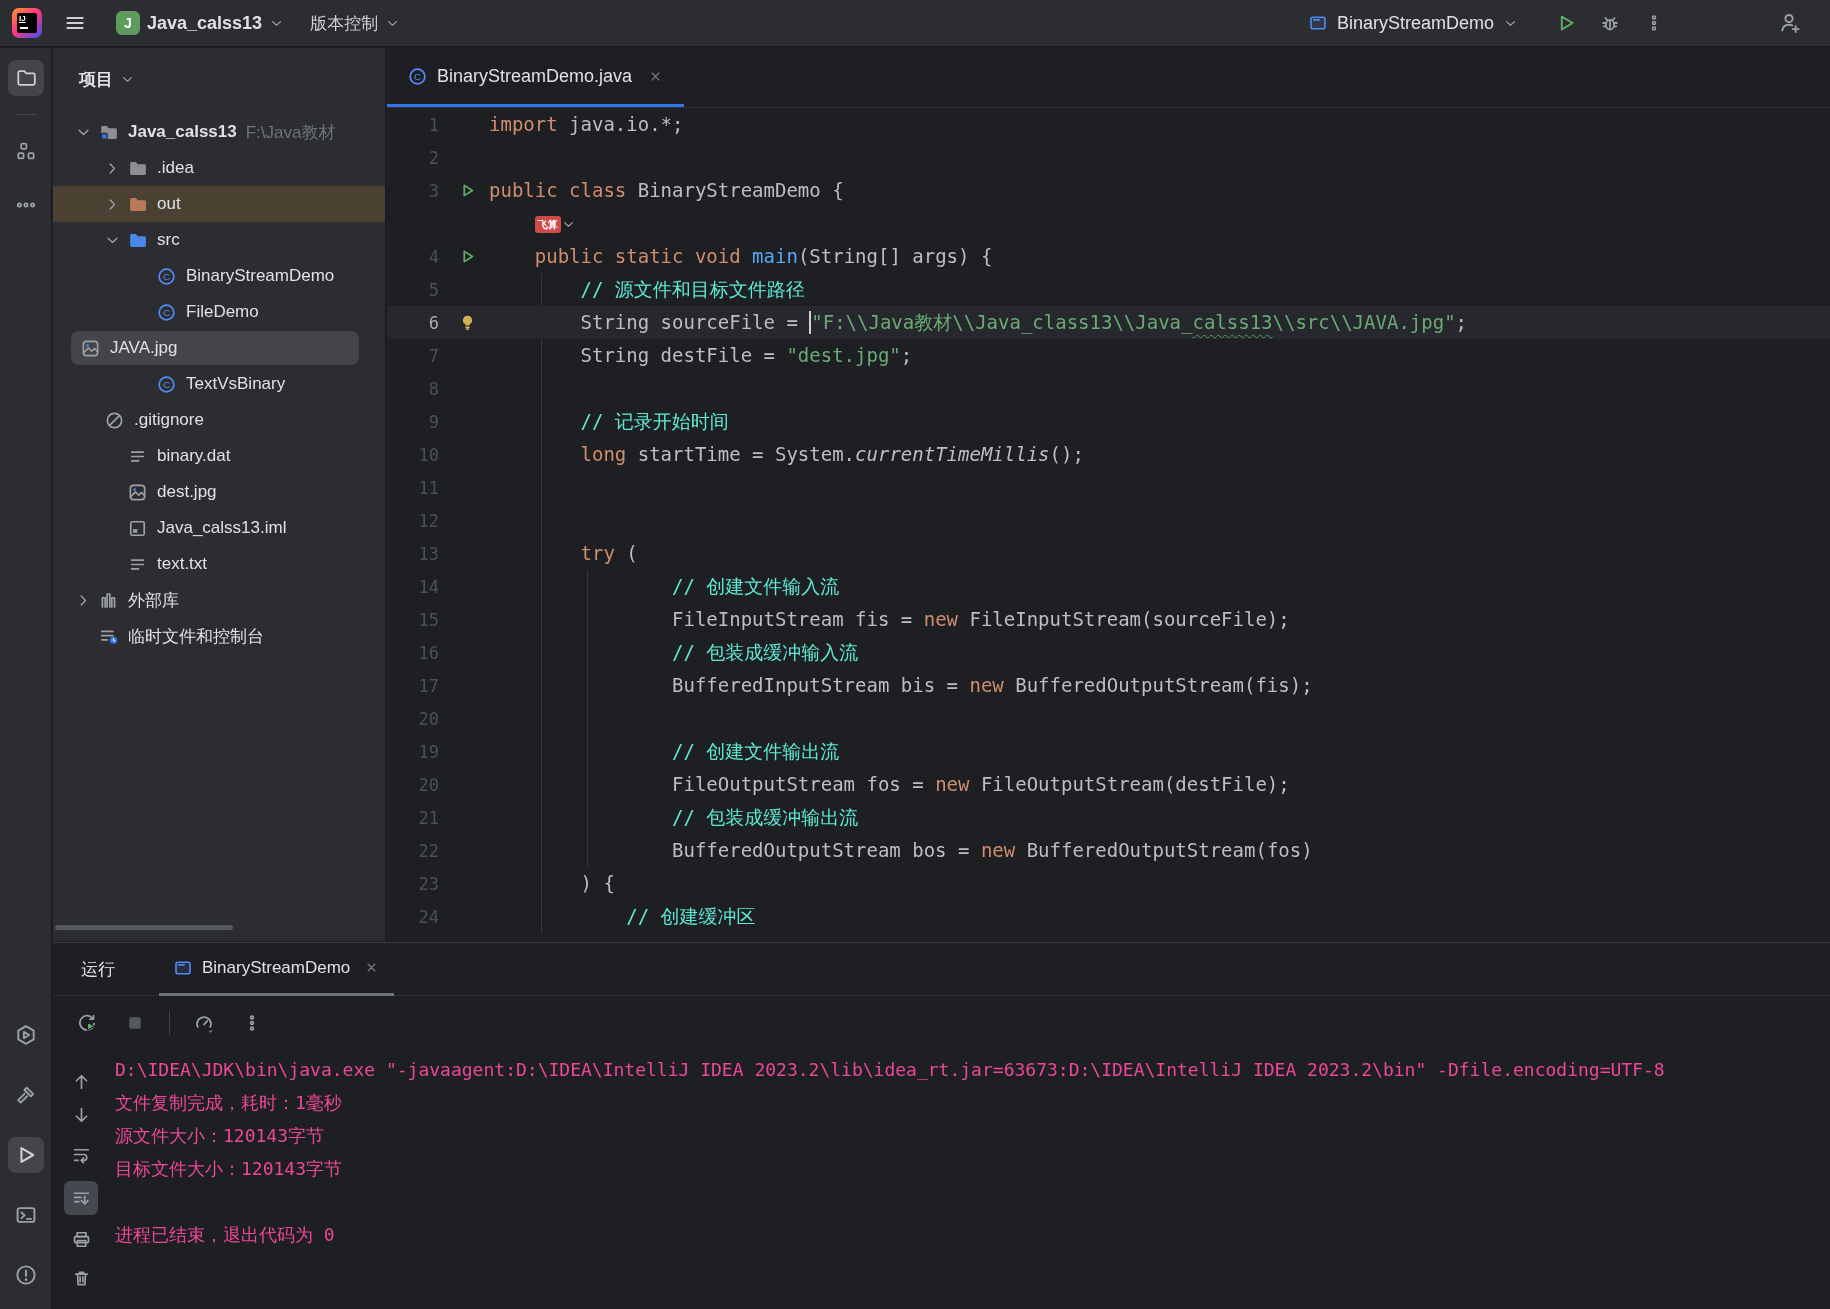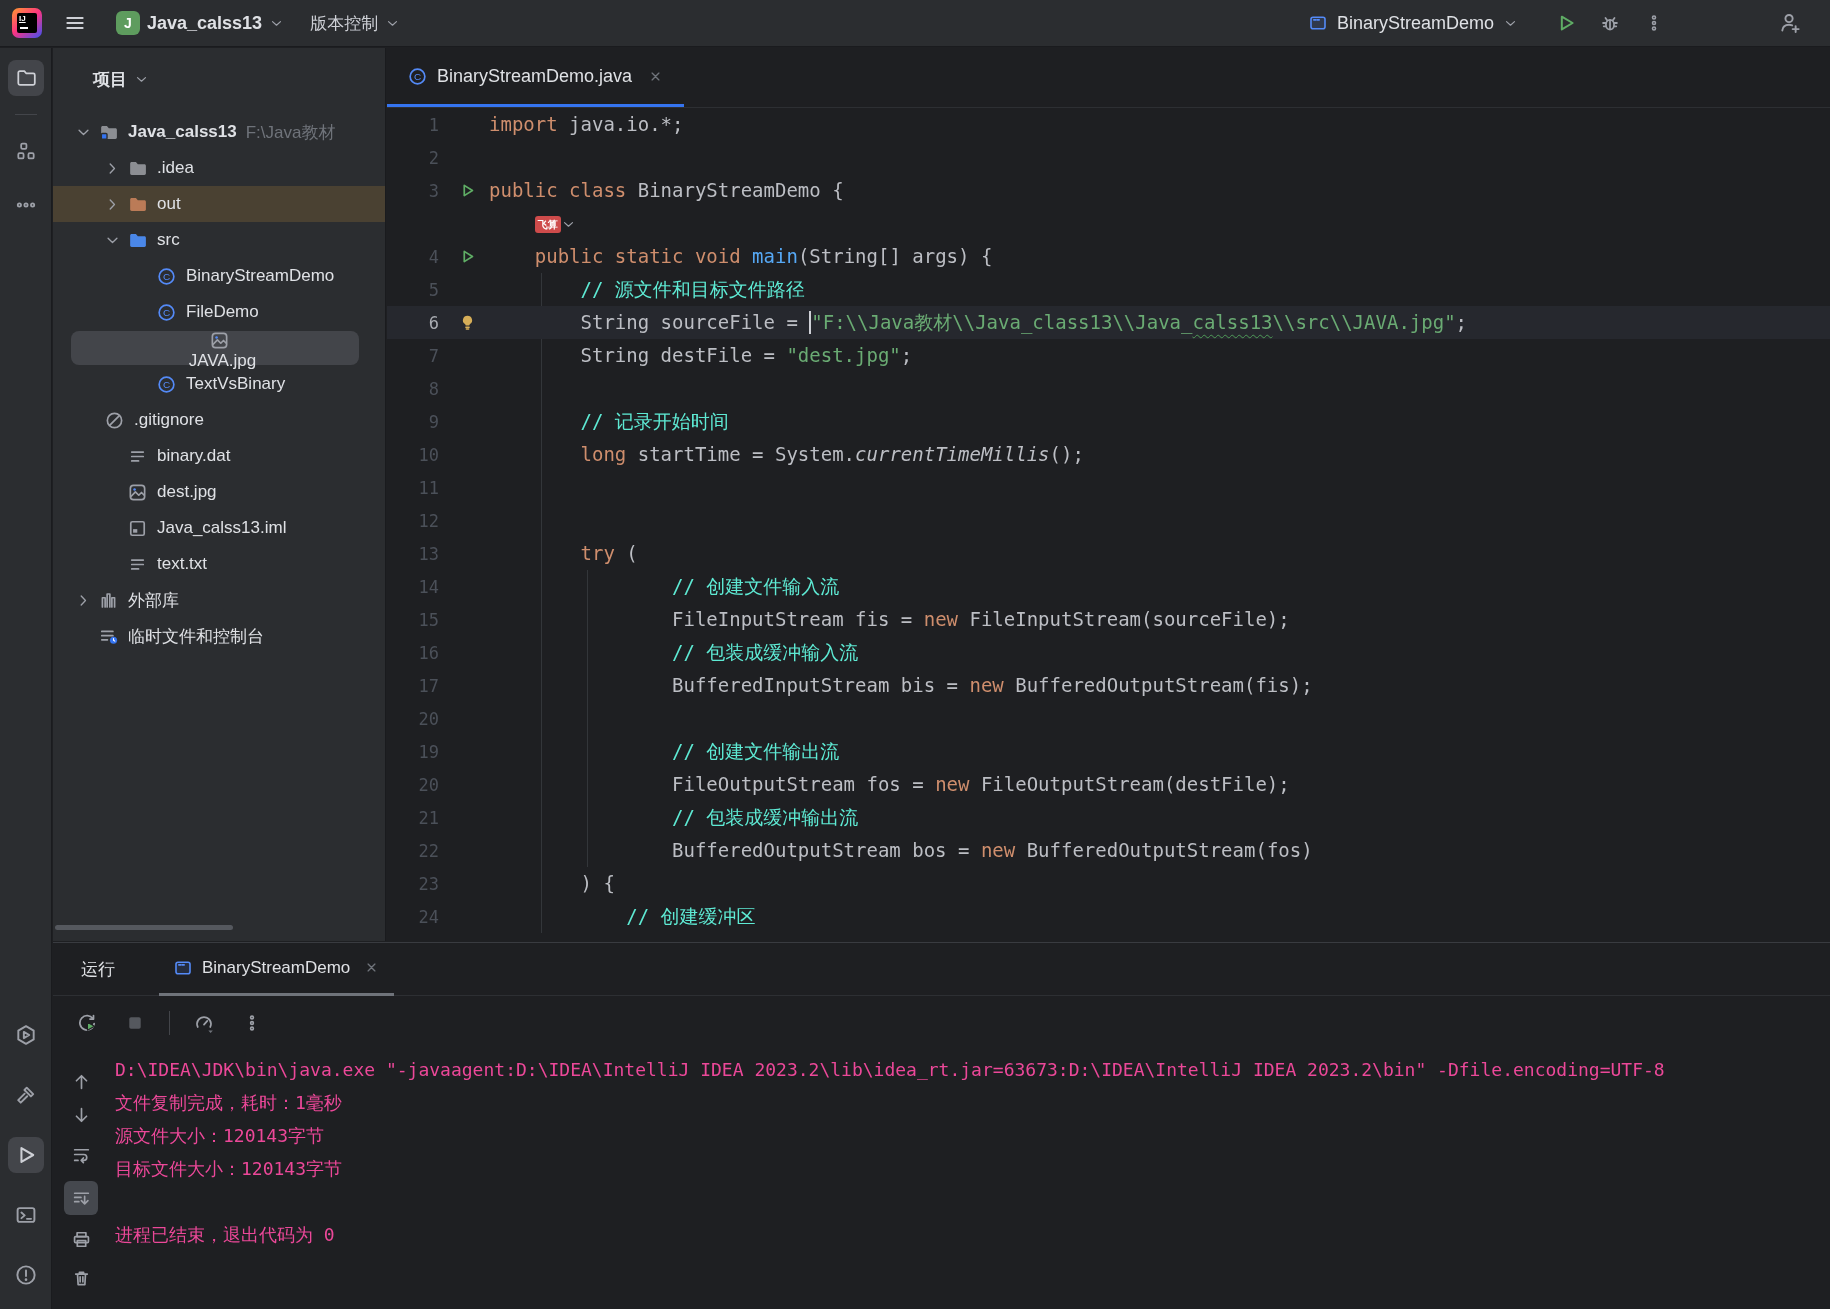--- a/index.html
+++ b/index.html
@@ -34,21 +34,21 @@
            border-right:1px solid #1A1B1E; }
   .sbtn { width:36px; height:36px; margin:0 auto; display:flex; align-items:center; justify-content:center; border-radius:8px; }
   .sbtn.active { background:#43454A; }
   .strip-top { padding-top:12px; display:flex; flex-direction:column; gap:18px; }
   .strip-div { width:22px; height:1px; background:#43454A; margin:0 auto; }
   .strip-bottom { position:absolute; bottom:16px; left:0; right:0; display:flex; flex-direction:column; gap:24px; }
 
   
   .project { position:absolute; left:53px; top:48px; width:333px; height:893px; background:#2B2D30;
              border-right:1px solid #1A1B1E; overflow:hidden; }
-  .proj-header { height:62px; display:flex; align-items:center; padding-left:40px; gap:7px;
+  .proj-header { height:62px; display:flex; align-items:center; padding-left:26px; gap:7px;
                  font-size:17px; font-weight:600; color:#DFE1E5; }
   .tree { margin-top:4px; }
   .trow { height:36px; display:flex; align-items:center; position:relative; white-space:nowrap;
           font-size:17px; color:#DFE1E5; }
   .trow > * { position:relative; z-index:1; }
   .trow.selrow::before { content:''; position:absolute; left:18px; right:26px; top:1px; bottom:1px;
                          background:#43454A; border-radius:8px; z-index:0; }
   .trow.outrow { background:#4A4132; }
   .tchev { width:24px; display:flex; justify-content:center; }
   .ticon { width:26px; display:flex; justify-content:center; }
@@ -349,21 +349,21 @@
       <div class="trow" style="padding-left: 76px;">
         <span class="tchev icon"></span>
         <span class="ticon icon">
           <svg width="21" height="21" viewBox="0 0 20 20">
             <circle cx="10" cy="10" r="7" style="stroke:#548AF7"></circle>
             <text x="10" y="13.3" style="fill:#548AF7;stroke:none" font-size="9.5" text-anchor="middle" font-family="Liberation Sans,sans-serif">C</text>
           </svg>
         </span>
         <span class="tlabel">FileDemo</span>
       </div>
-      <div class="trow selrow" style=" flex-direction: column;">
+      <div class="trow selrow" style="">
         <span class="tchev icon"></span>
         <span class="ticon icon">
           <svg width="21" height="21" viewBox="0 0 20 20">
             <g style="stroke:#548AF7">
               <rect x="3.2" y="3.2" width="13.6" height="13.6" rx="3"></rect>
               <circle cx="7.2" cy="7.2" r="1.2" style="fill:#548AF7;stroke:none"></circle>
               <path d="M3.8 13.8 8 9.4l3.2 3.2 2.6-2.6 2.6 2.6"></path>
             </g>
           </svg>
         </span>

